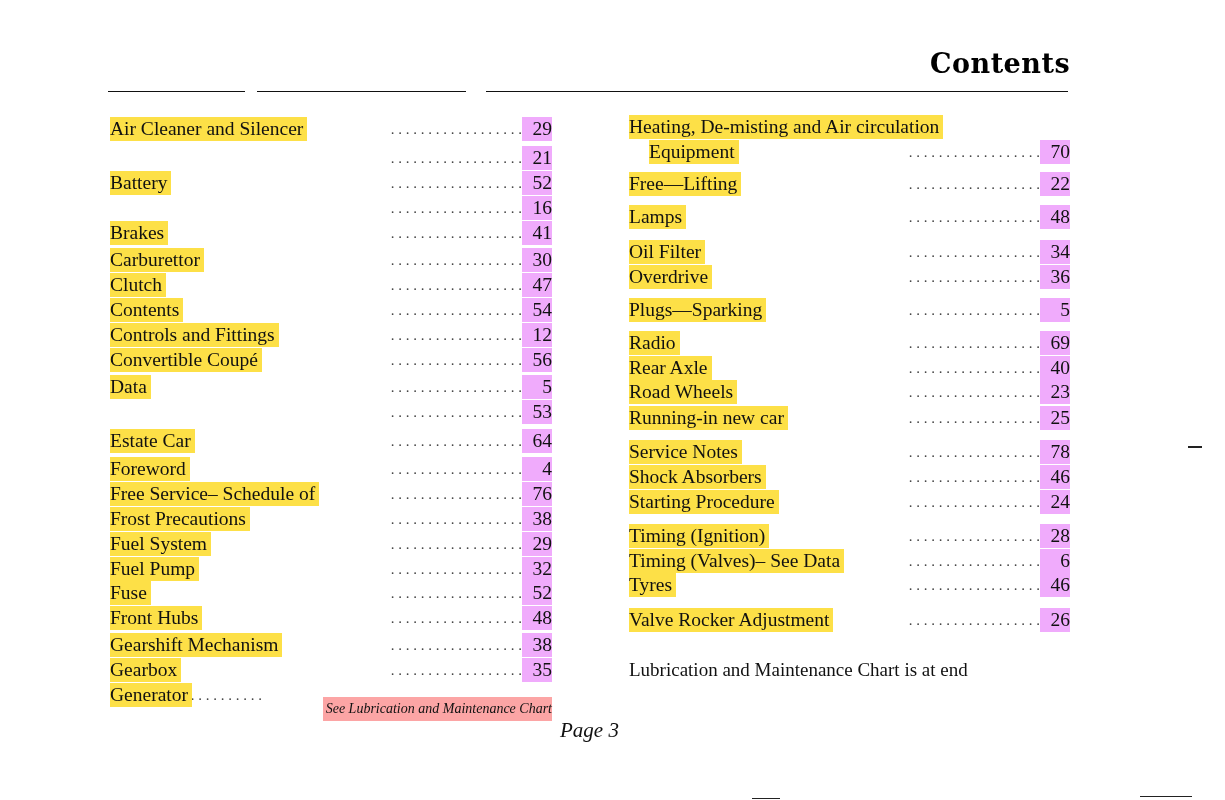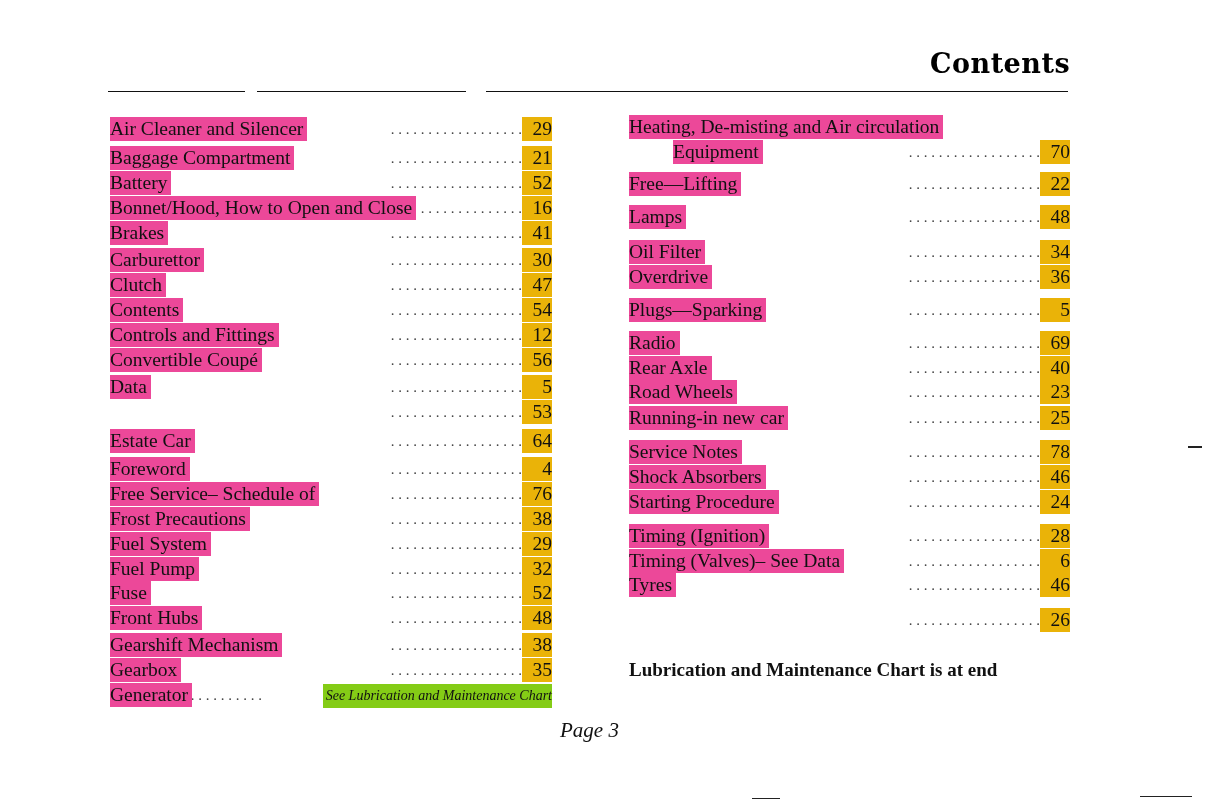--- a/index.html
+++ b/index.html
@@ -9,28 +9,28 @@
            font-family: "DejaVu Serif", "Liberation Serif", serif; font-weight: bold;
            font-size: 27px; letter-spacing: 0.5px; color: #000; transform: scaleY(1.05); }
   .rule { position: absolute; left: 108px; top: 91px; width: 960px; height: 0;
           border-top: 1.6px solid #111; }
   .rule-gap { position: absolute; top: 89px; height: 4px; background: #fff; }
   .col { position: absolute; top: 0; }
   .col-left { left: 110px; width: 442px; }
   .col-right { left: 629px; width: 441px; }
   .entry { position: absolute; left: 0; width: 100%; height: 24px; font-size: 19.5px;
            line-height: 24px; white-space: nowrap; }
-  .entry .label { position: absolute; left: 0; top: 0; background: #ec4899; padding-right: 4px; }
+  .entry .label { position: absolute; left: 0; top: 0; background: #fde047; padding-right: 4px; }
   .entry .leader { position: absolute; left: 0; right: 30px; top: 0; color: #444;
                    font-size: 15px; letter-spacing: 0; text-align: right; overflow: hidden; }
-  .entry .page { position: absolute; right: 0; top: 0; text-align: right; min-width: 26px; background:#eab308; padding-left:4px; }
-  .entry .note { position: absolute; right: 0; top: 1px; font-style: italic; font-size: 14px;
-                 background: #84cc16; padding-left: 3px; }
-  .entry .cont { position: absolute; left: 20px; margin-left: 24px; }
-  .footnote { position: absolute; left: 629px; top: 657px; width: 441px; font-weight: bold;
+  .entry .page { position: absolute; right: 0; top: 0; text-align: right; min-width: 26px; background:#f0abfc; padding-left:4px; }
+  .entry .note { position: absolute; right: 0; top: 14px; font-style: italic; font-size: 14px;
+                 background: #fca5a5; padding-left: 3px; }
+  .entry .cont { position: absolute; left: 20px; }
+  .footnote { position: absolute; left: 629px; top: 657px; width: 441px; font-weight: normal;
               font-size: 19px; line-height: 25px; text-align: justify; text-align-last: left; }
   .footnote .l2 { padding-left: 10px; display: block; }
   .pagenum { position: absolute; left: 560px; top: 718px; font-style: italic; font-size: 21px; }
   .speck { position: absolute; background: #222; height: 2px; }
 </style>
 </head>
 <body>
 
 <div class="title">Contents</div>
 <div class="rule"></div>
@@ -38,31 +38,29 @@
 <div class="rule-gap" style="left:466px;width:20px"></div>
 
 <div class="col col-left" id="col-left">
     <div class="entry" style="top: 117px;">
       <span class="leader">. .      . .      . .      . .      . .      . .      . .      . .      . .</span>
       <span class="label">Air Cleaner and Silencer</span>
       <span class="page">29</span>
     </div>
     <div class="entry" style="top: 146px;">
       <span class="leader">. .      . .      . .      . .      . .      . .      . .      . .      . .</span>
-      <span class="label">Baggage Compartment</span>
       <span class="page">21</span>
     </div>
     <div class="entry" style="top: 171px;">
       <span class="leader">. .      . .      . .      . .      . .      . .      . .      . .      . .</span>
       <span class="label">Battery</span>
       <span class="page">52</span>
     </div>
     <div class="entry" style="top: 196px;">
       <span class="leader">. .      . .      . .      . .      . .      . .      . .      . .      . .</span>
-      <span class="label">Bonnet/Hood, How to Open and Close</span>
       <span class="page">16</span>
     </div>
     <div class="entry" style="top: 221px;">
       <span class="leader">. .      . .      . .      . .      . .      . .      . .      . .      . .</span>
       <span class="label">Brakes</span>
       <span class="page">41</span>
     </div>
     <div class="entry" style="top: 248px;">
       <span class="leader">. .      . .      . .      . .      . .      . .      . .      . .      . .</span>
       <span class="label">Carburettor</span>
@@ -232,20 +230,21 @@
       <span class="label">Timing (Valves)– See Data</span>
       <span class="page">6</span>
     </div>
     <div class="entry" style="top: 573px;">
       <span class="leader">. .      . .      . .      . .      . .      . .      . .      . .      . .</span>
       <span class="label">Tyres</span>
       <span class="page">46</span>
     </div>
     <div class="entry" style="top: 608px;">
       <span class="leader">. .      . .      . .      . .      . .      . .      . .      . .      . .</span>
+      <span class="label">Valve Rocker Adjustment</span>
       <span class="page">26</span>
     </div>
   </div>
 
 <div class="footnote">
   <span>Lubrication and Maintenance Chart is at end</span>
 </div>
 
 <div class="pagenum">Page 3</div>
 

